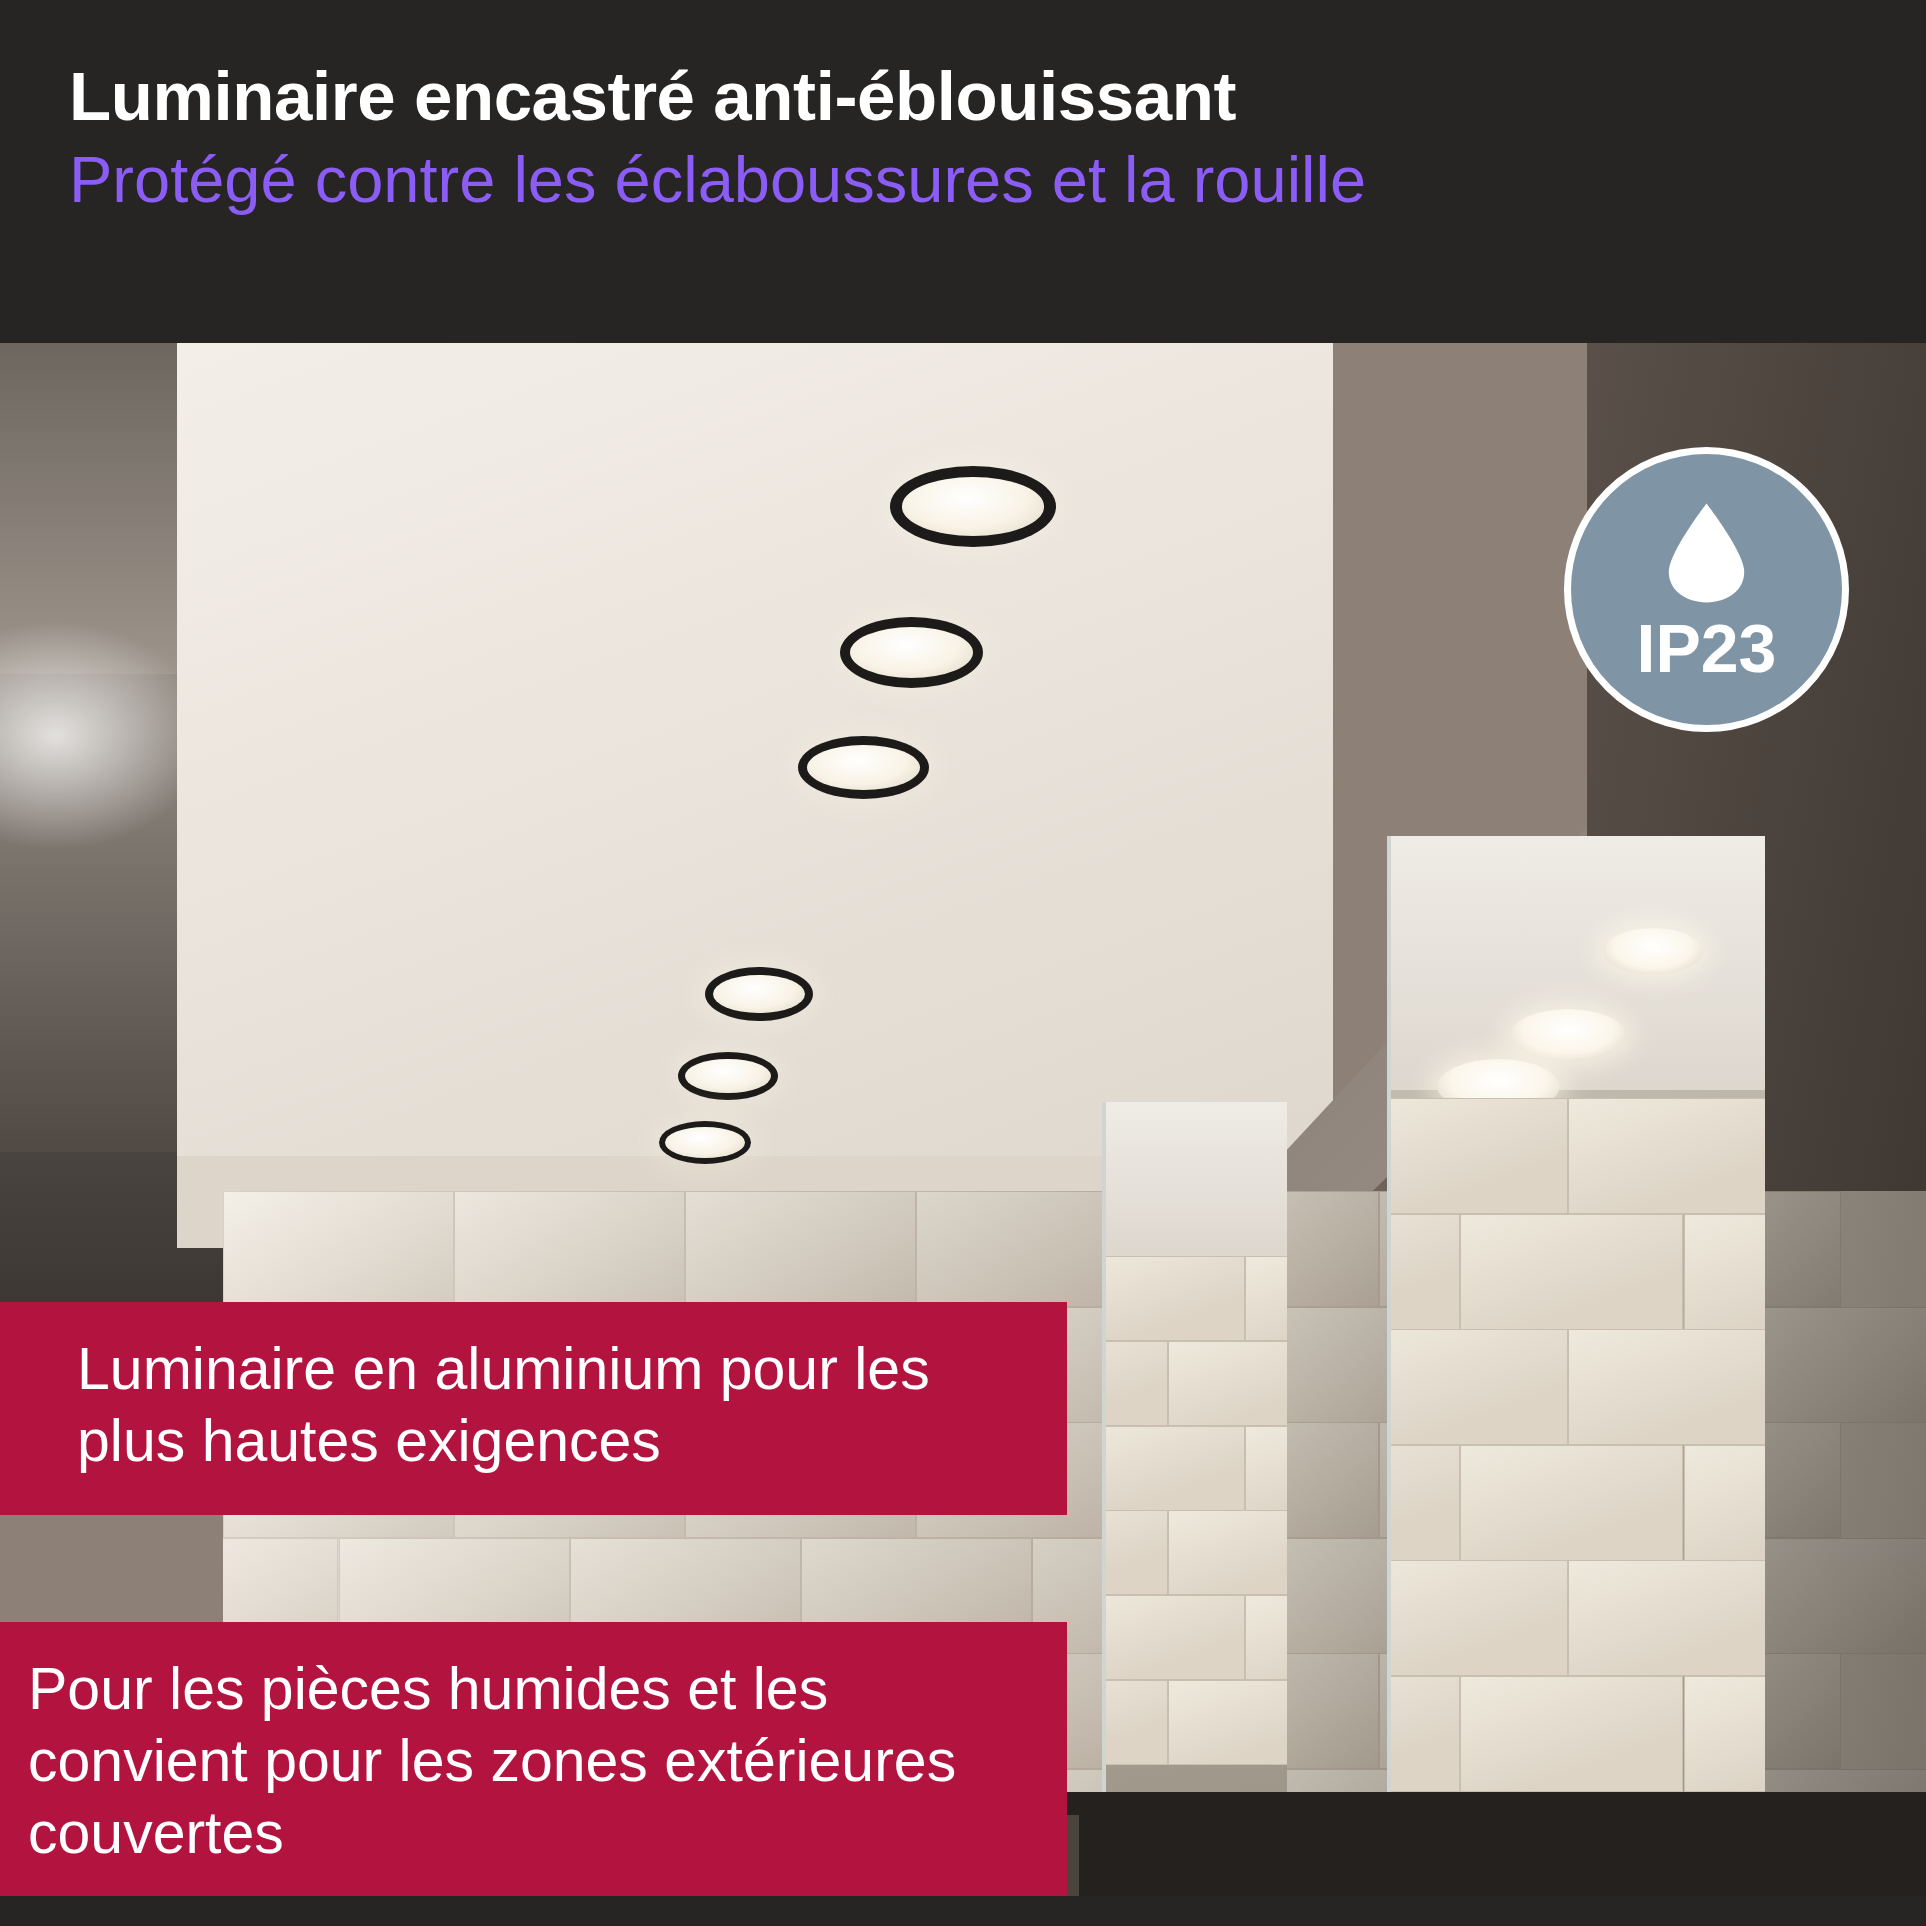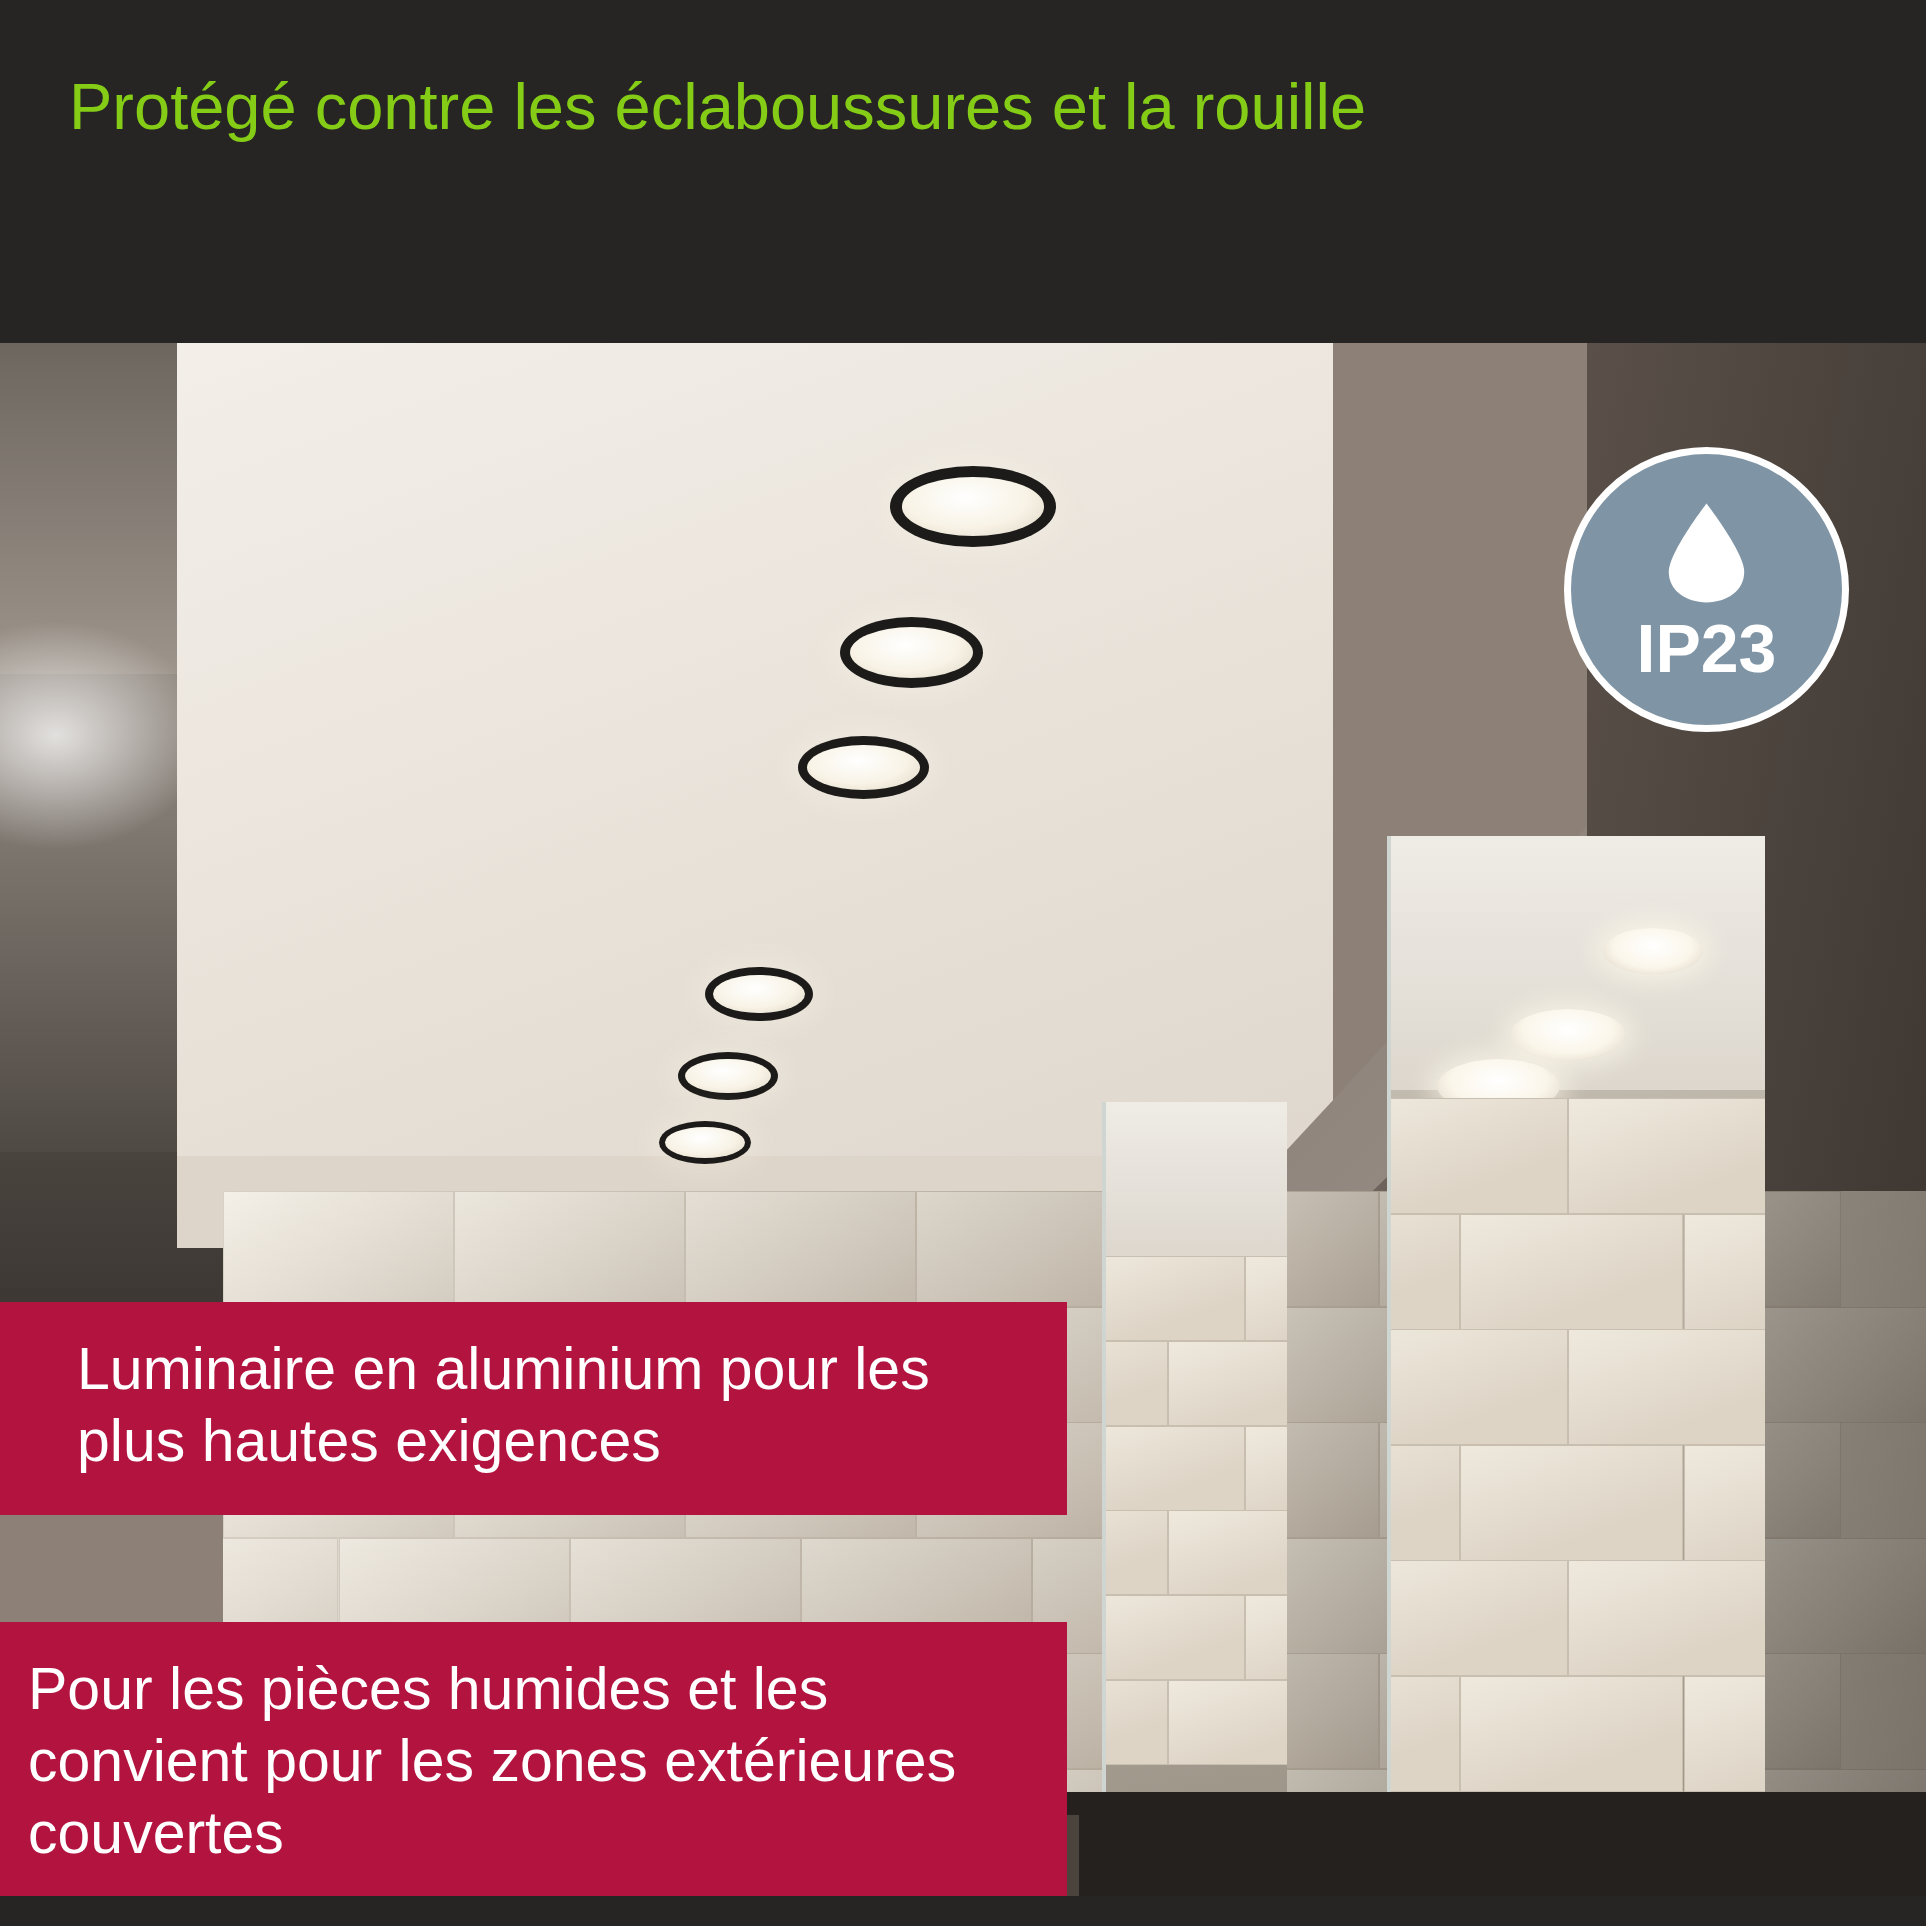--- a/index.html
+++ b/index.html
@@ -31,21 +31,21 @@
   }
   .header-title {
     color: #ffffff;
     font-size: 69px;
     font-weight: bold;
     line-height: 1.06;
     letter-spacing: -0.4px;
     white-space: nowrap;
   }
   .header-subtitle {
-    color: #84cc16;
+    color: #8b5cf6;
     font-size: 65px;
     font-weight: normal;
     line-height: 1.12;
     margin-top: 10.8px;
     white-space: nowrap;
   }
 
   
   .photo {
     position: absolute;
@@ -281,20 +281,21 @@
     height: 31px;
     background: #262523;
   }
 </style>
 </head>
 <body>
 
 <div class="canvas">
 
   <div class="header">
+    <div class="header-title">Luminaire encastré anti-éblouissant</div>
     <div class="header-subtitle">Protégé contre les éclaboussures et la rouille</div>
   </div>
 
   <div class="photo">
 
     <div class="wall-left"></div>
     <div class="wall-left-dark"></div>
     <div class="corridor-glow"></div>
     <div class="wall-left-lower"></div>
 

